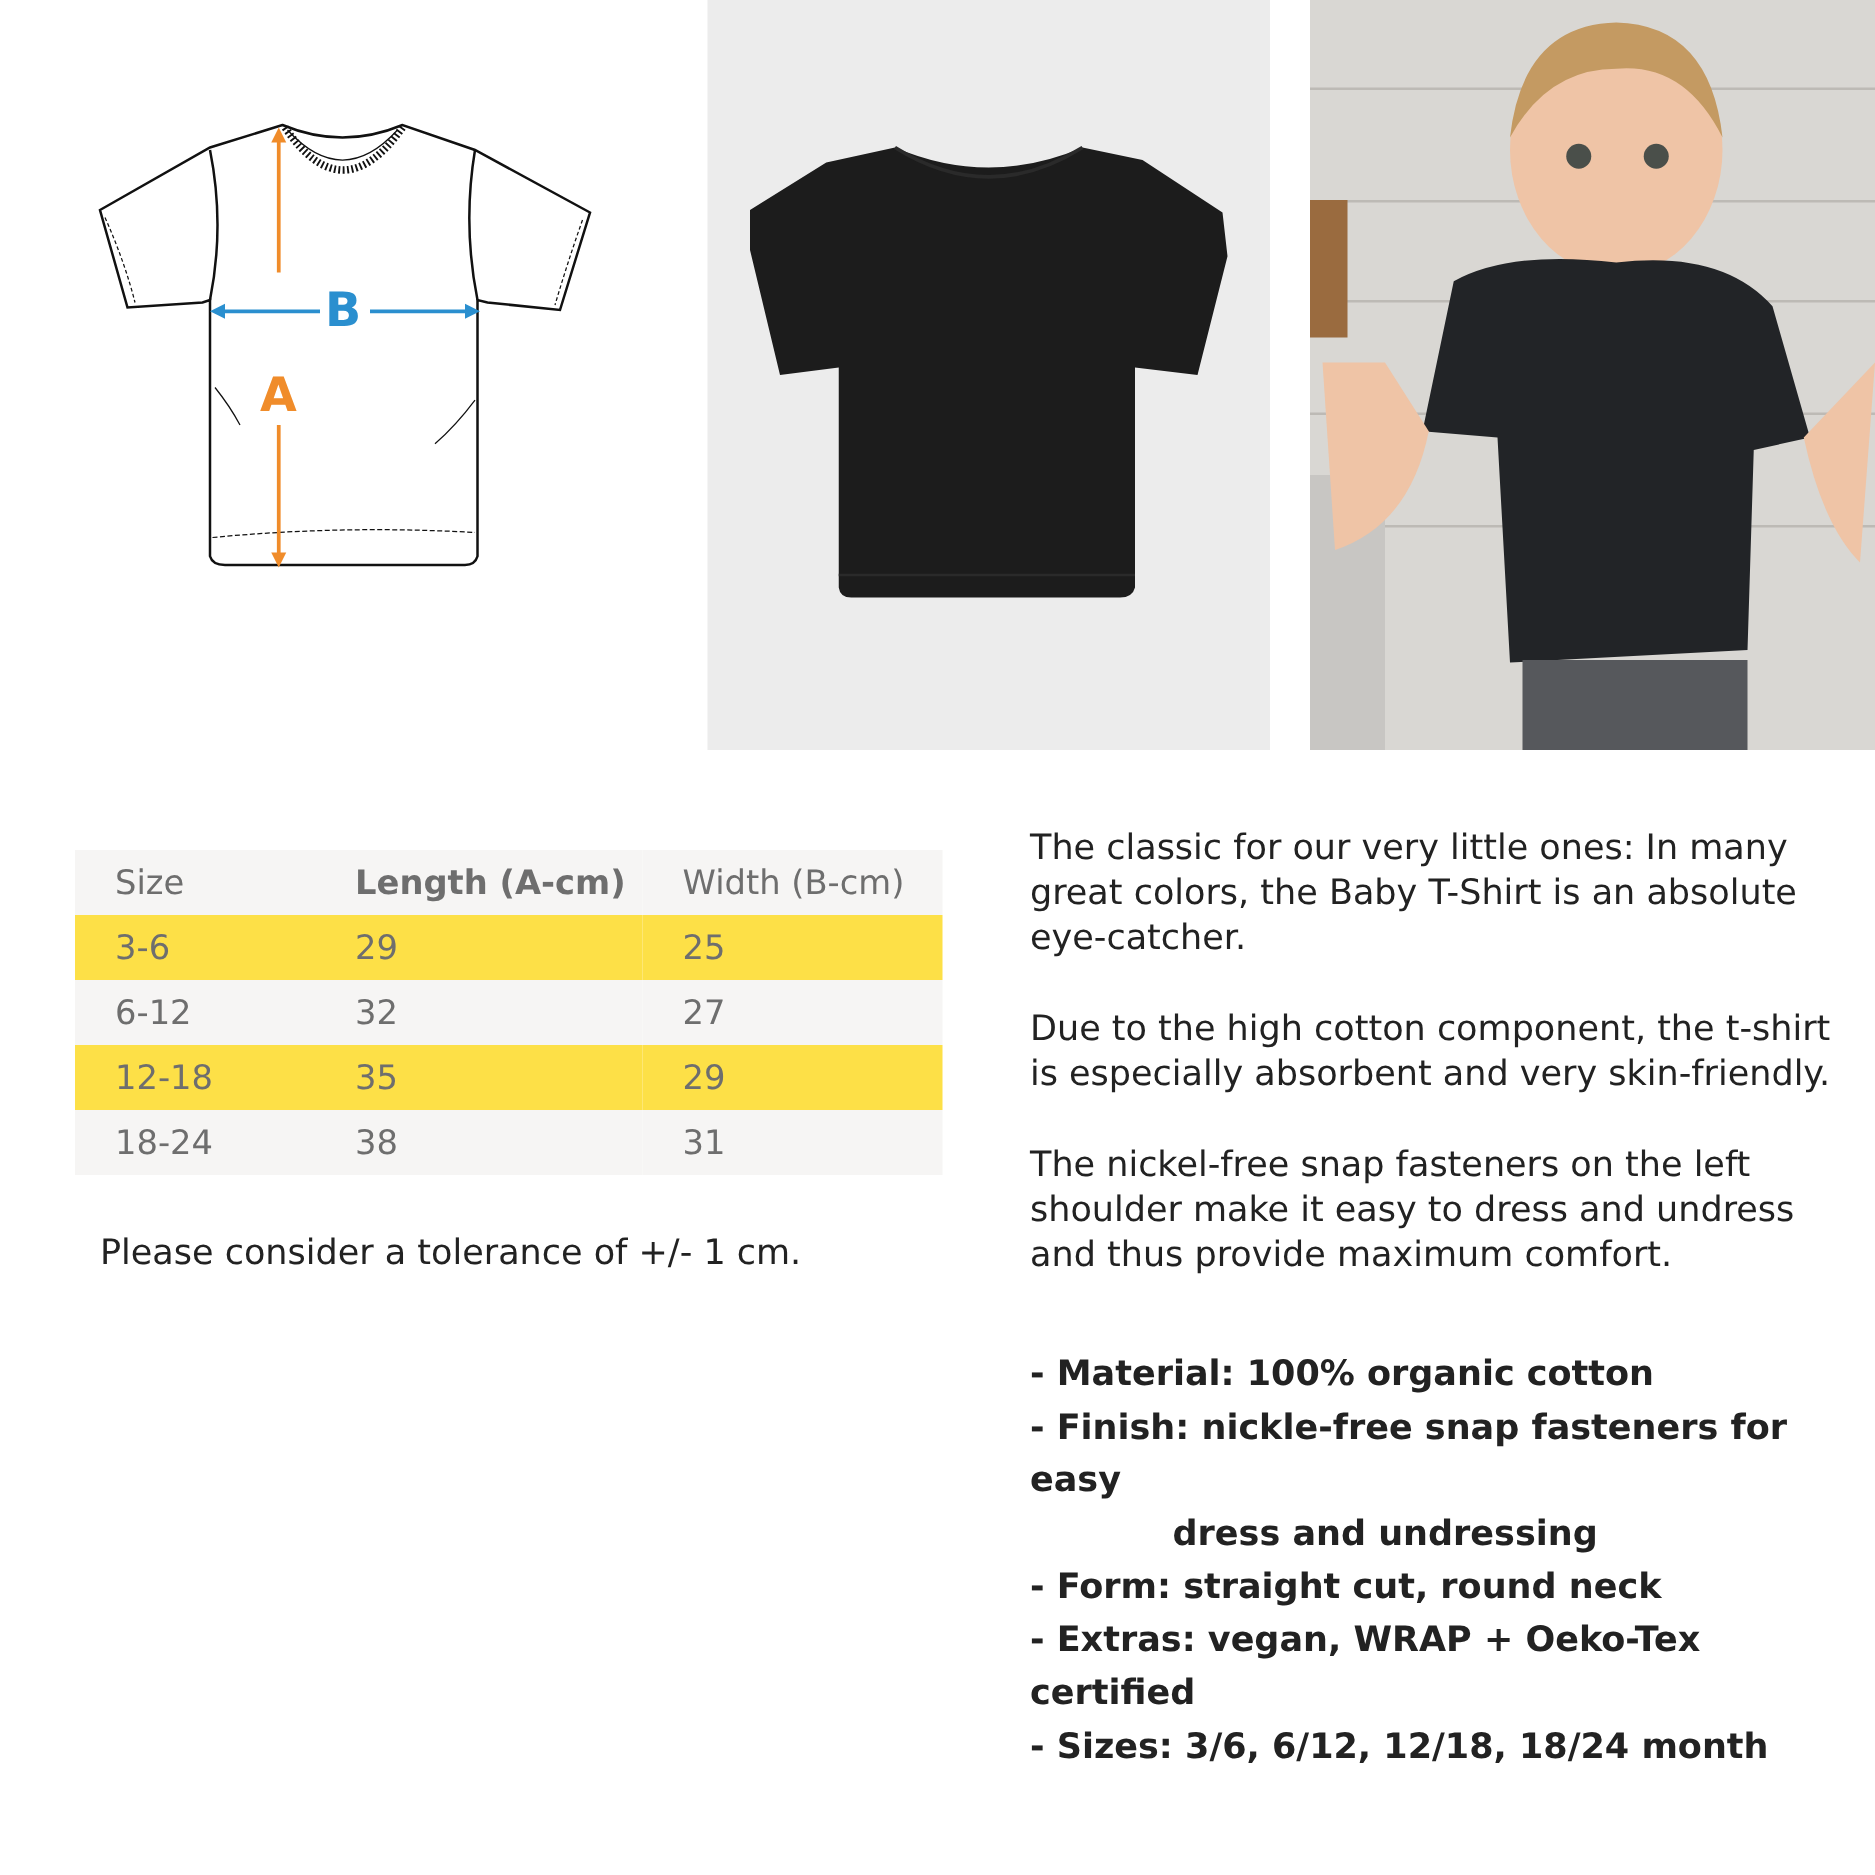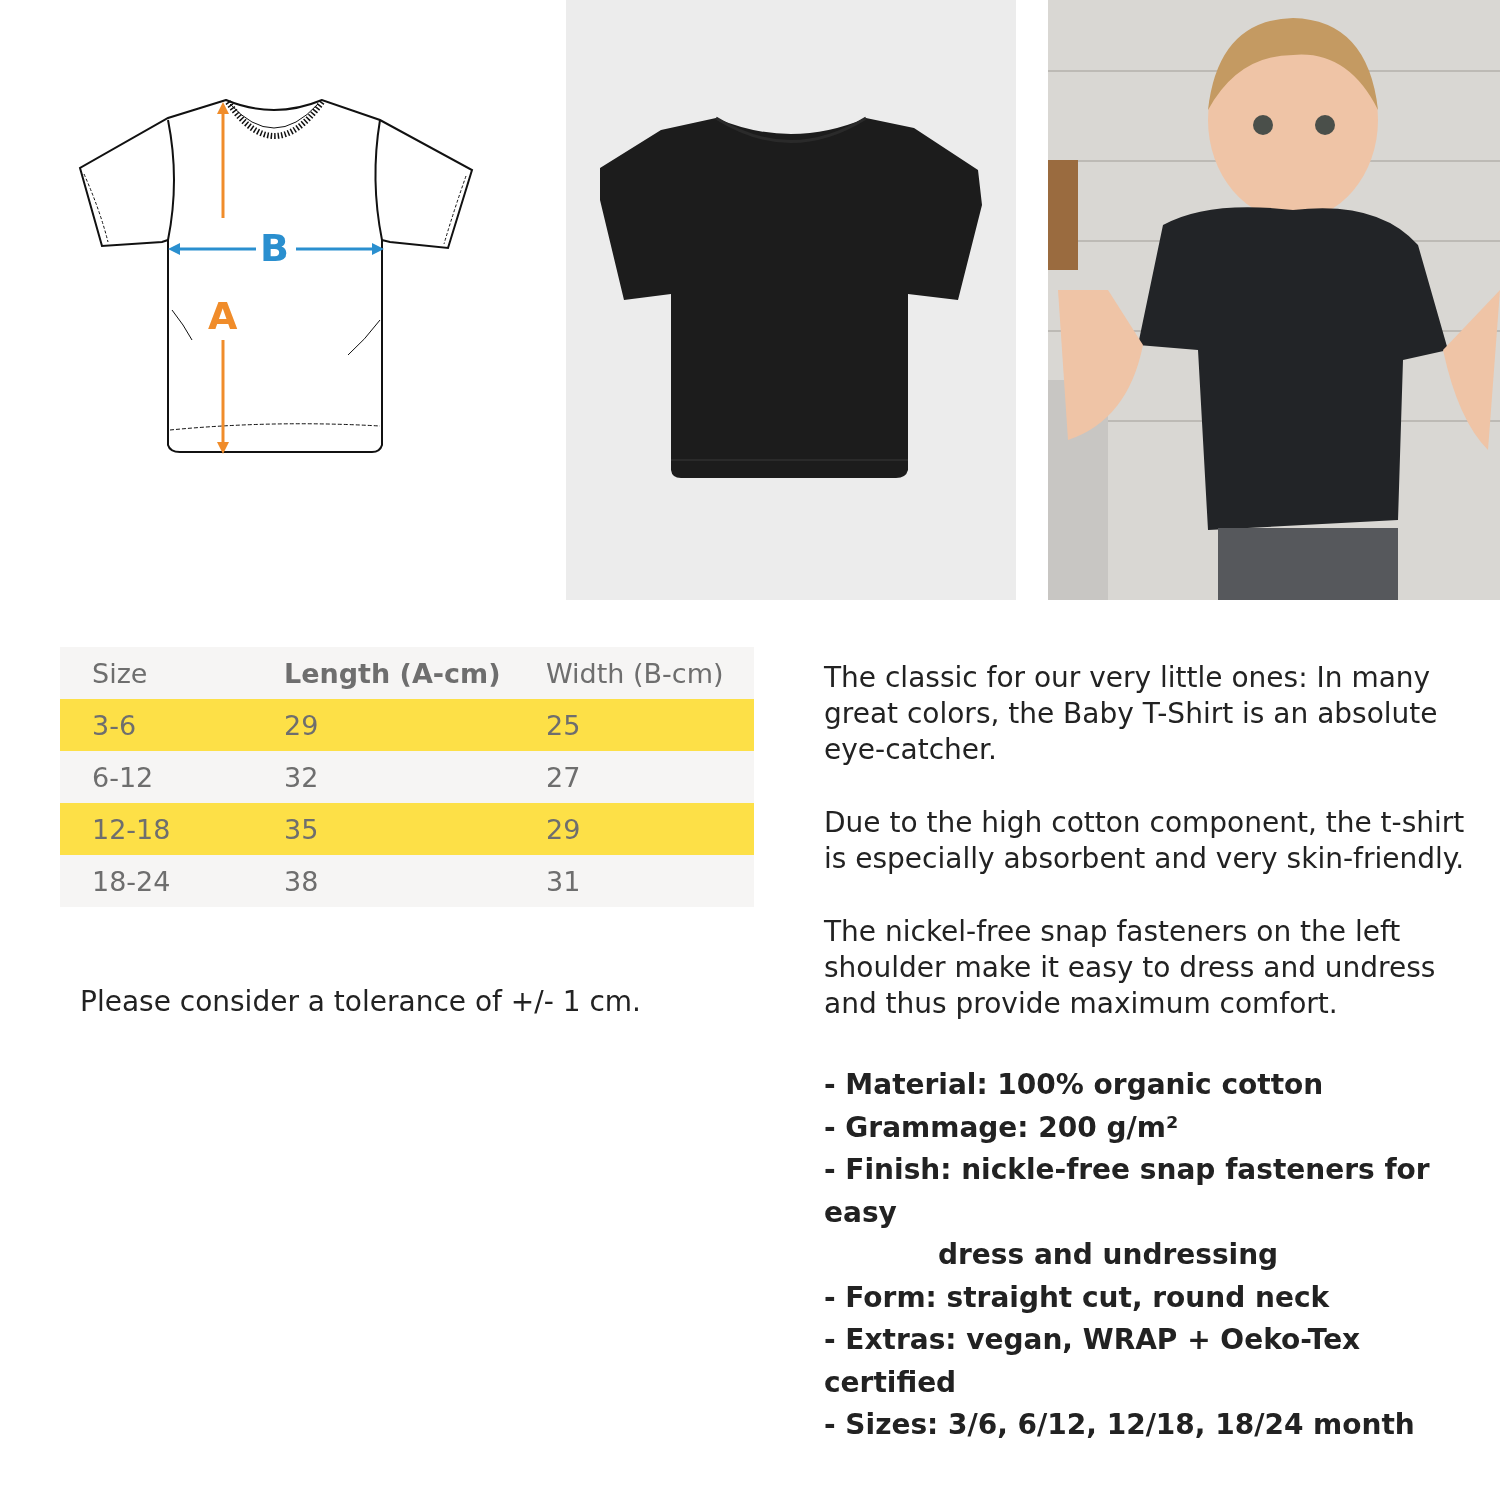--- a/index.html
+++ b/index.html
@@ -6,21 +6,21 @@
     body {
       width: 1500px; height: 1500px; background: #ffffff; position: relative;
       font-family: "DejaVu Sans", sans-serif; overflow: hidden;
     }
     .abs { position: absolute; }
     #diagram { left: 60px; top: 90px; width: 430px; height: 380px; }
     #product-photo { left: 566px; top: 0; width: 450px; height: 600px; background: #ececec; }
     #model-photo { left: 1048px; top: 0; width: 452px; height: 600px; background: #d9d7d3; overflow: hidden; }
     .wall-plank { position: absolute; left: 0; width: 100%; height: 2px; background: #bdbab5; }
     #size-table {
-      left: 60px; top: 647px; width: 694px; border-collapse: collapse;
+      left: 60px; top: 680px; width: 694px; border-collapse: collapse;
       font-size: 27px; color: #6e6e6e;
     }
     #size-table td, #size-table th {
       height: 52px; padding: 0 0 0 32px; text-align: left; font-weight: normal; vertical-align: middle;
     }
     #size-table tr.odd { background: #f6f5f4; }
     #size-table tr.even { background: #fde047; margin-left: 40px; }
     #size-table .c1 { width: 160px; }
     #size-table .c2 { width: 230px; font-weight: bold; }
     #tolerance { left: 80px; top: 985px; font-size: 28px; color: #222; }
@@ -119,23 +119,22 @@
     <td>31</td>
   </tr>
 </tbody>
   </table>
 
 <div id="tolerance" class="abs">Please consider a tolerance of +/- 1 cm.</div>
 
 <div id="description" class="abs">
   <p>The classic for our very little ones: In many great colors, the Baby T-Shirt is an absolute eye-catcher.</p>
   <p>Due to the high cotton component, the t-shirt is especially absorbent and very skin-friendly.</p>
-  <p style="margin-bottom:42px">The nickel-free snap fasteners on the left shoulder make it easy to dress and undress and thus provide maximum comfort.</p>
+  <p style="margin-bottom:56px">The nickel-free snap fasteners on the left shoulder make it easy to dress and undress and thus provide maximum comfort.</p>
   <ul id="features">
     <li>- Material: 100% organic cotton</li>
-    <li>- Grammage: 200 g/m²</li>
     <li>- Finish: nickle-free snap fasteners for easy</li>
     <li class="cont">dress and undressing</li>
     <li>- Form: straight cut, round neck</li>
     <li>- Extras: vegan, WRAP + Oeko-Tex certified</li>
     <li>- Sizes: 3/6, 6/12, 12/18, 18/24 month</li>
   </ul>
 </div>
 
 </body></html>

